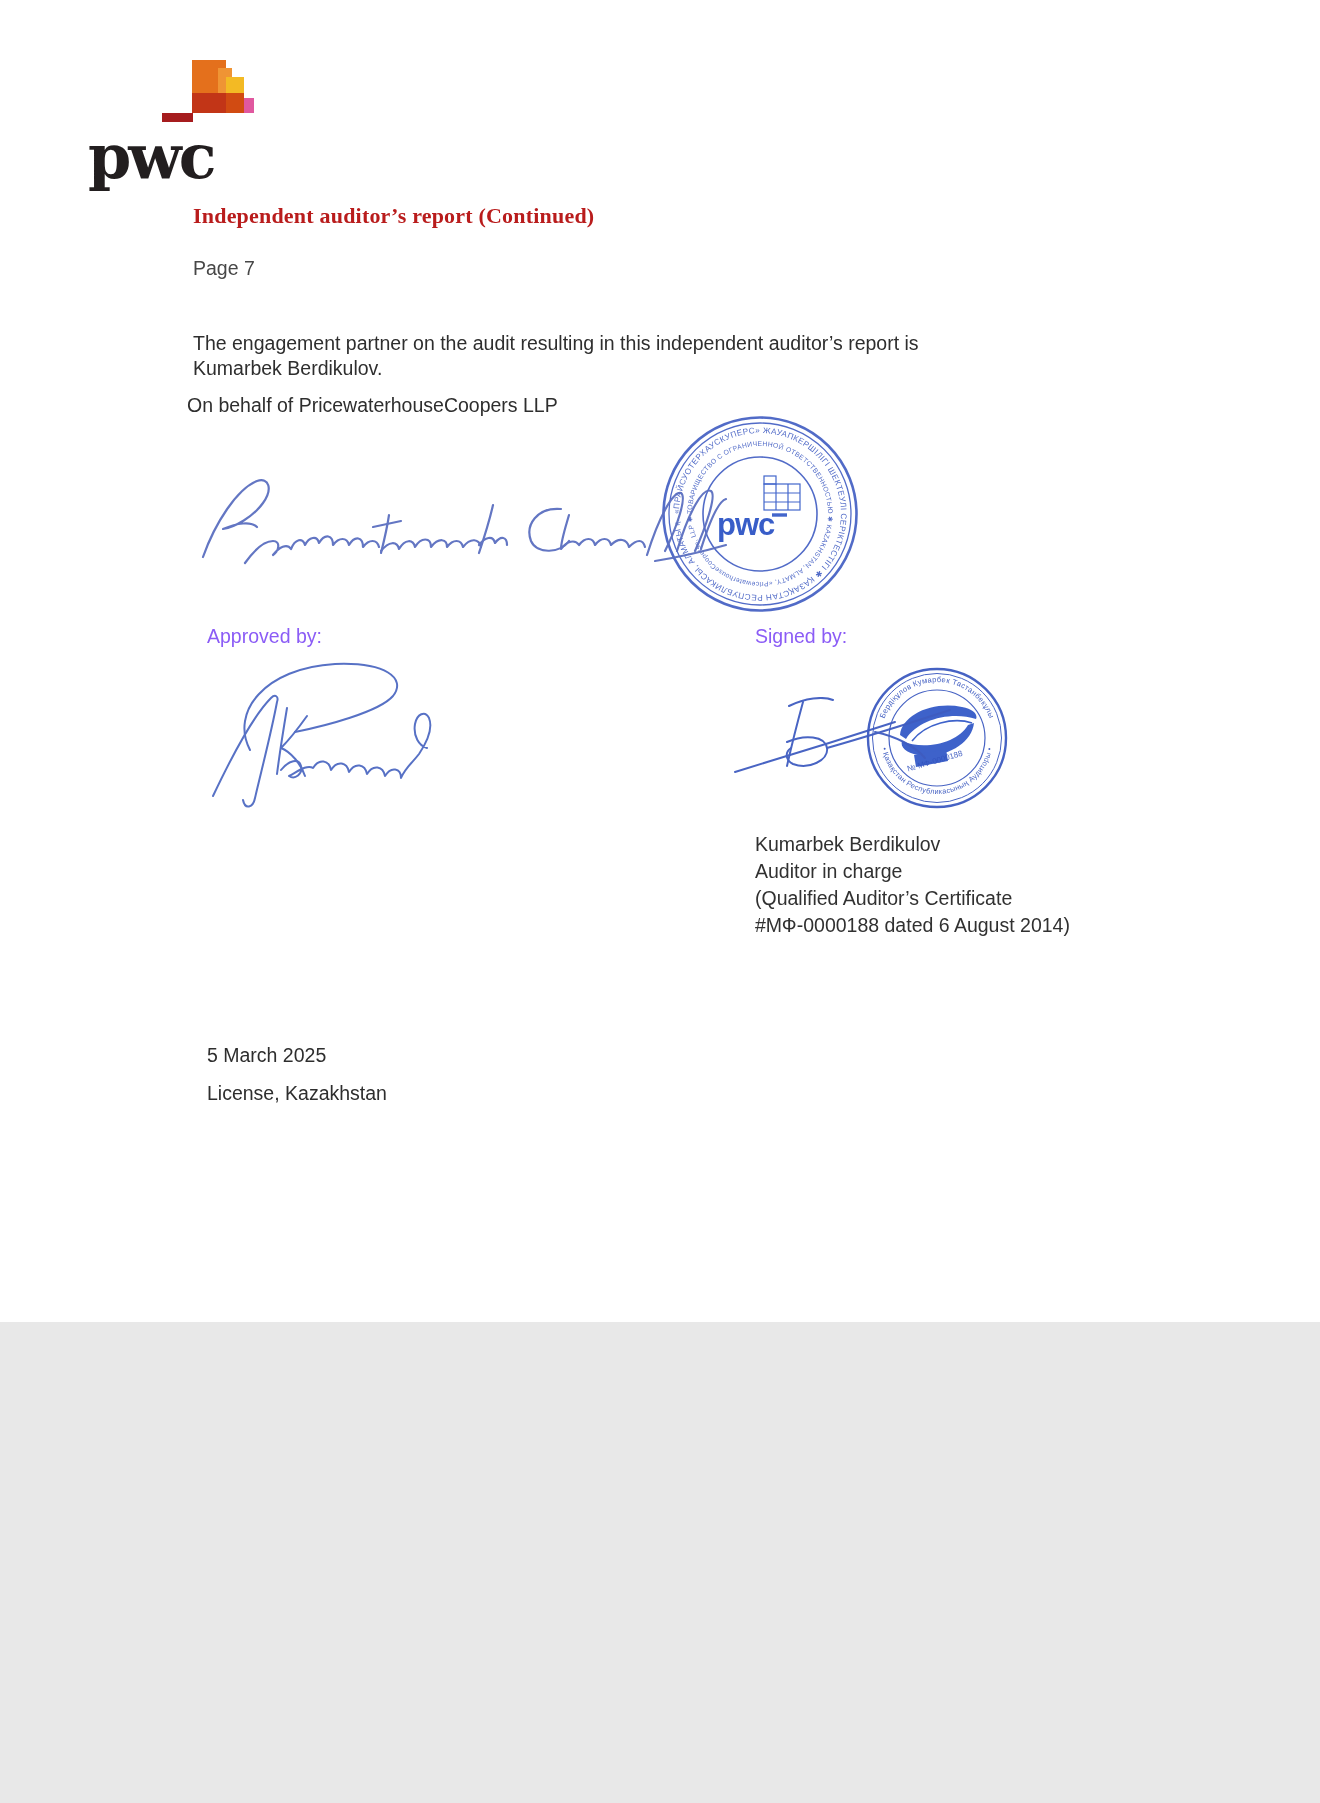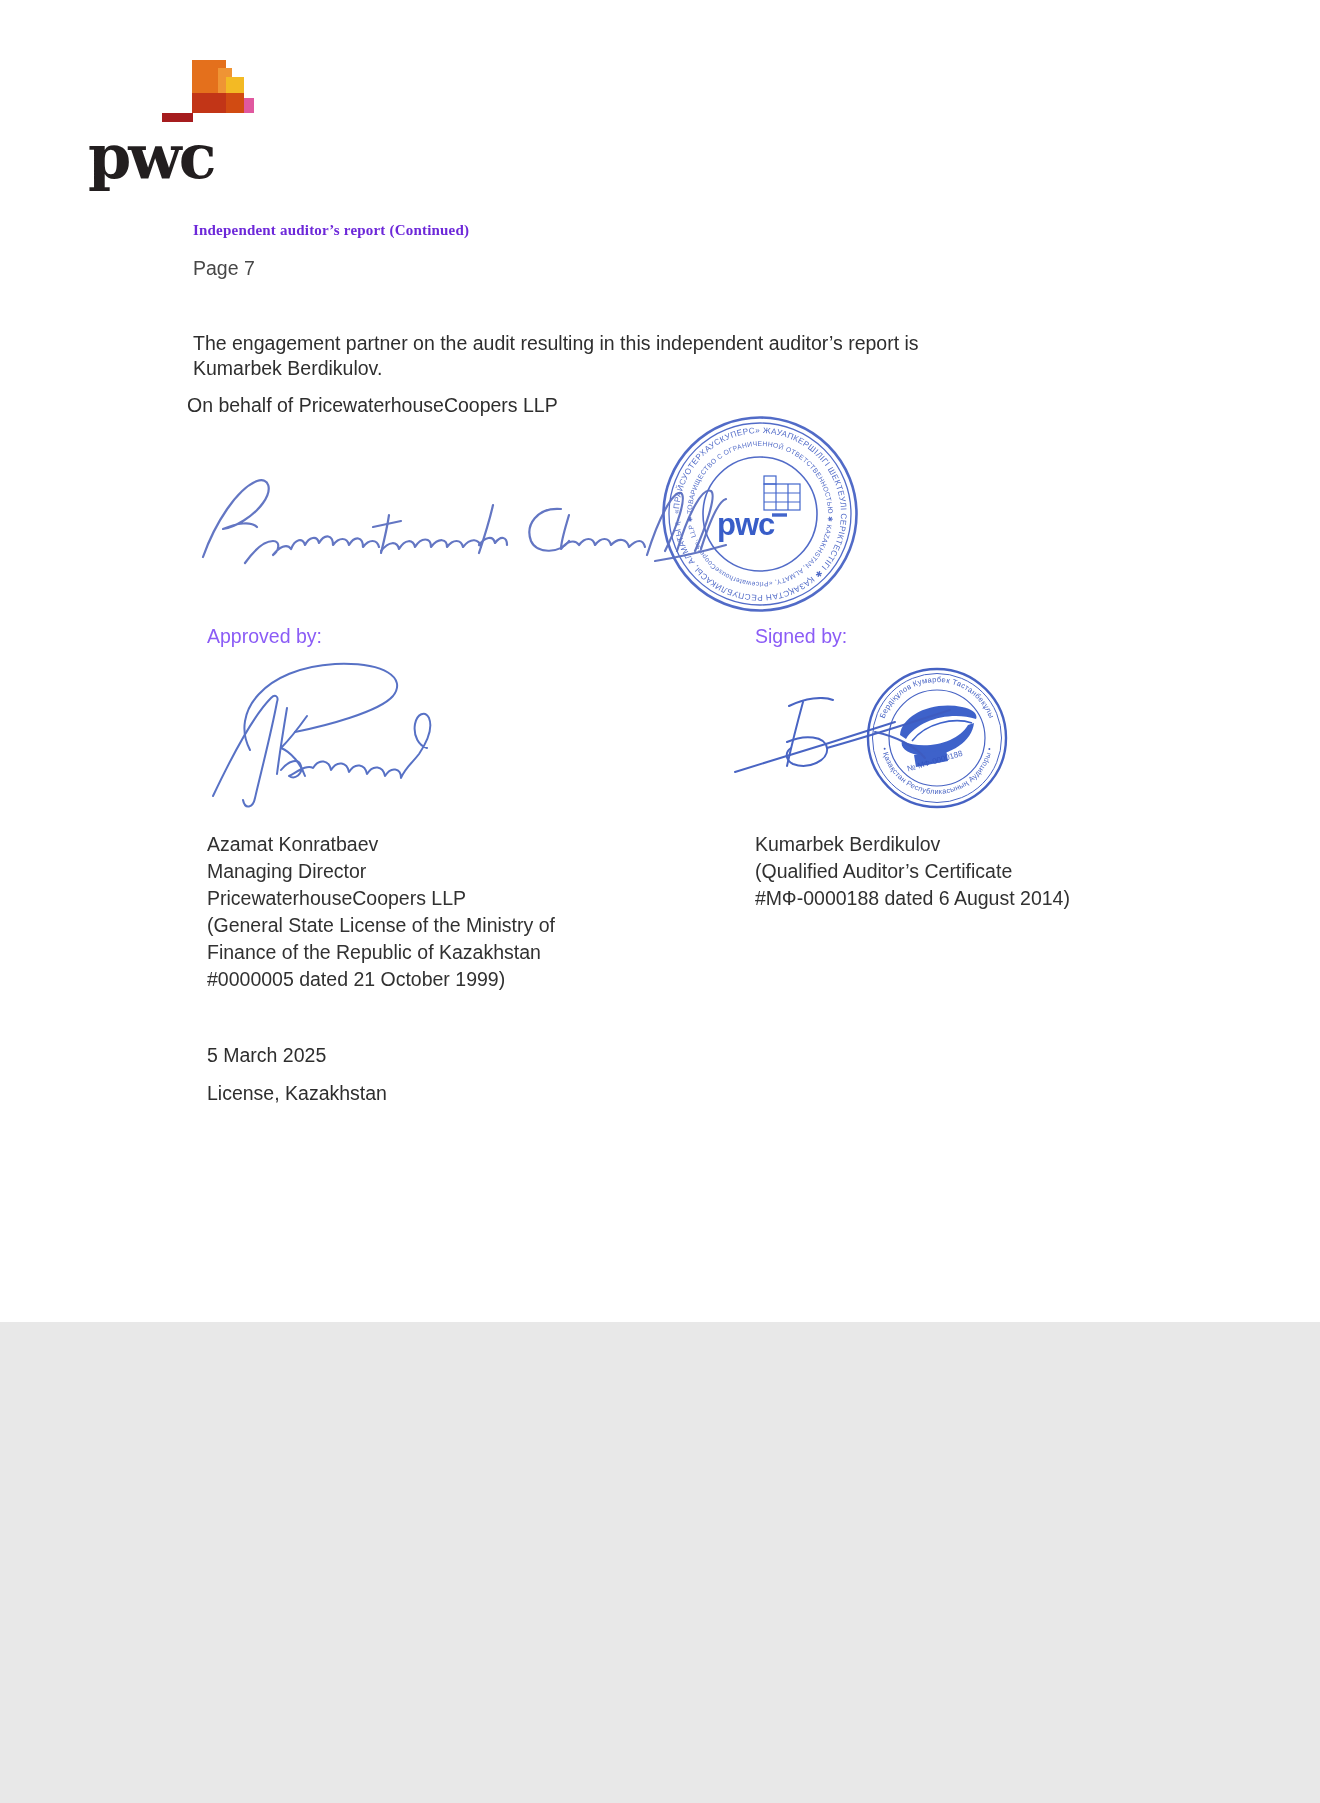--- a/index.html
+++ b/index.html
@@ -4,21 +4,21 @@
 <style>
   html,body{margin:0;padding:0;background:#e8e8e8;}
   .page{
     position:relative;width:1320px;height:1322px;background:#ffffff;
     font-family:"Liberation Sans", sans-serif;color:#2e2e2e;overflow:hidden;
     margin:0 auto;
   }
   .abs{position:absolute;}
   .serif{font-family:"Liberation Serif", serif;}
   .dejaserif{font-family:"DejaVu Serif", serif;}
-  .title{font-weight:700;font-size:15px;color:#6d28d9;letter-spacing:.2px;margin-top:19px;}
+  .title{font-weight:700;font-size:22px;color:#b91c1c;letter-spacing:.2px;}
   .bodytext{font-size:19.5px;line-height:24.5px;color:#2e2e2e;}
   .muted{color:#474747;}
   .sigline{font-size:19.5px;line-height:27px;color:#313131;}
   .label{font-size:19.5px;color:#8b5cf6;}
   .pagenum{font-size:19px;color:#1d1d1d;}
   
   .wordmark{font-weight:700;font-size:62px;color:#221e1f;letter-spacing:-3px;line-height:1;}
   .logoblock{position:absolute;}
   svg text{font-family:"Liberation Sans", sans-serif;}
 </style>
@@ -141,31 +141,24 @@
     <g stroke="#3f5cc0" stroke-width="2" fill="none" stroke-linecap="round" stroke-linejoin="round" opacity="0.95">
       <path d="M10,92 C50,80 120,58 170,42"></path>
       <path d="M78,22 C72,44 66,68 62,86"></path>
       <path d="M64,26 C80,18 98,16 108,20"></path>
       <path d="M62,62 C80,54 100,56 102,68 C104,80 84,90 68,84 C60,80 60,72 66,68"></path>
       <path d="M102,68 C130,60 170,48 225,30"></path>
       <path d="M150,52 C170,56 190,66 200,78"></path>
     </g>
   </svg>
 
-  <div class="abs" style="left:207px;top:831px;width:430px;">
-    <div class="sigline">Azamat Konratbaev</div>
-    <div class="sigline">Managing Director</div>
-    <div class="sigline">PricewaterhouseCoopers LLP</div>
-    <div class="sigline">(General State License of the Ministry of</div>
-    <div class="sigline">Finance of the Republic of Kazakhstan</div>
-    <div class="sigline">#0000005 dated 21 October 1999)</div>
-  </div>
 
   <div class="abs" style="left:755px;top:831px;width:420px;">
     <div class="sigline">Kumarbek Berdikulov</div>
+    <div class="sigline">Auditor in charge</div>
     <div class="sigline">(Qualified Auditor’s Certificate</div>
     <div class="sigline">#МФ-0000188 dated 6 August 2014)</div>
   </div>
 
   <div class="abs bodytext" style="left:207px;top:1043px;">5 March 2025</div>
   <div class="abs bodytext" style="left:207px;top:1081px;">License, Kazakhstan</div>
 
   <div class="abs pagenum" style="left:1193px;top:1738px;">7</div>
 
 </div>

